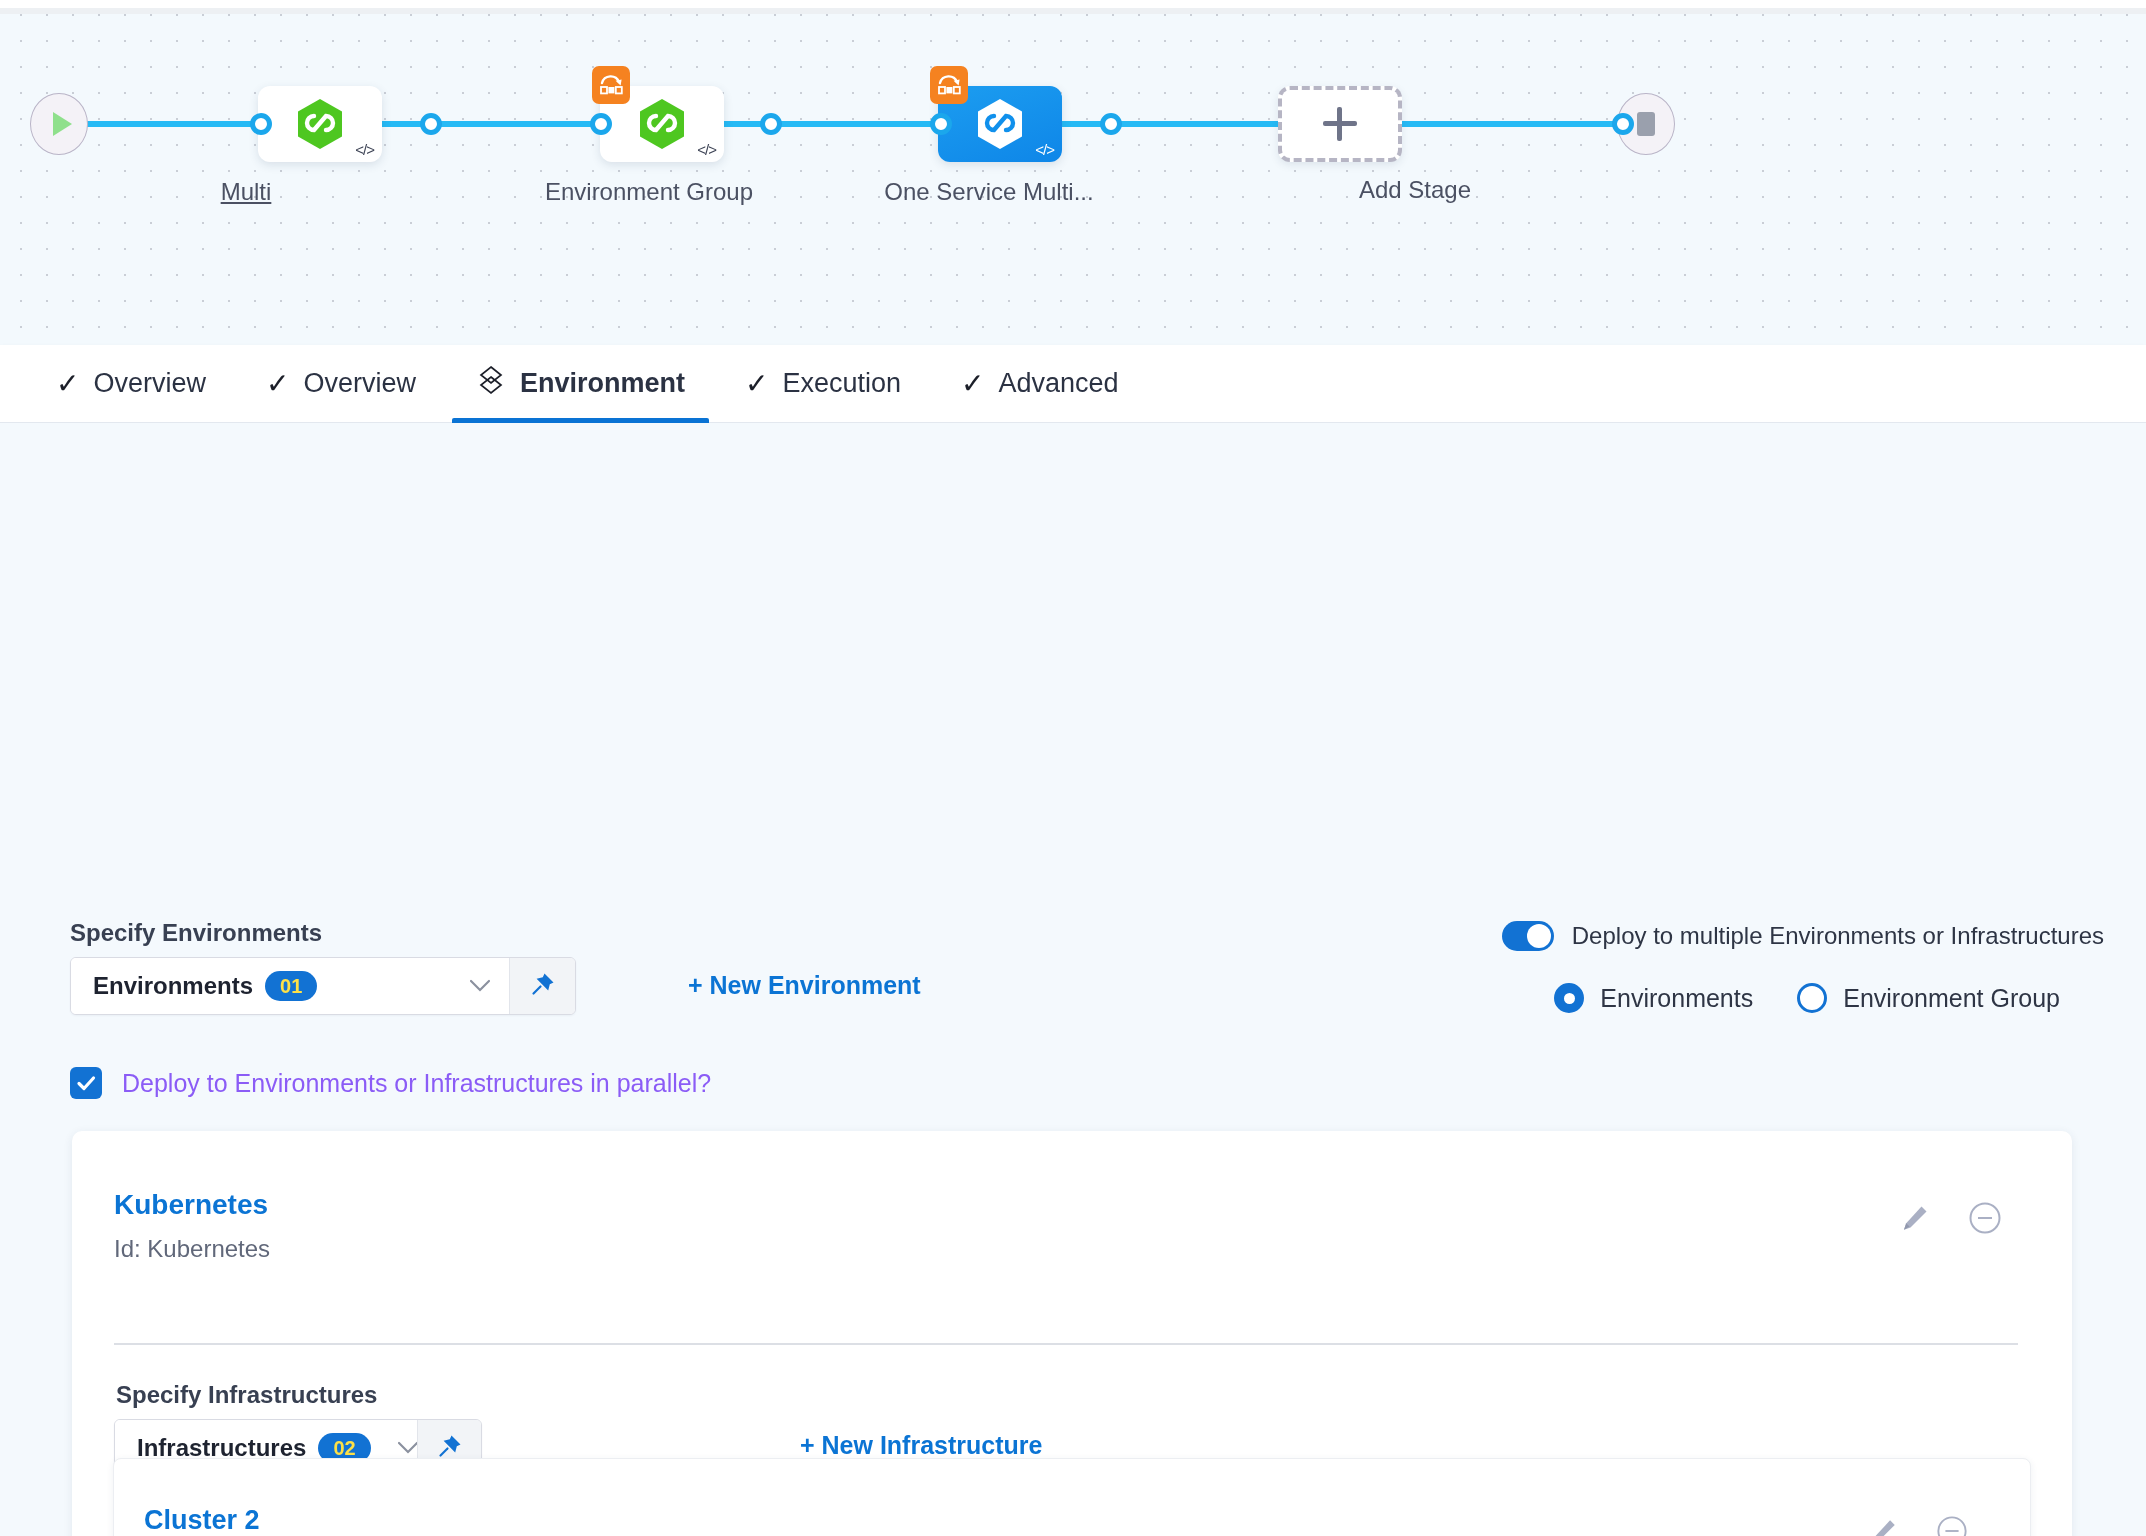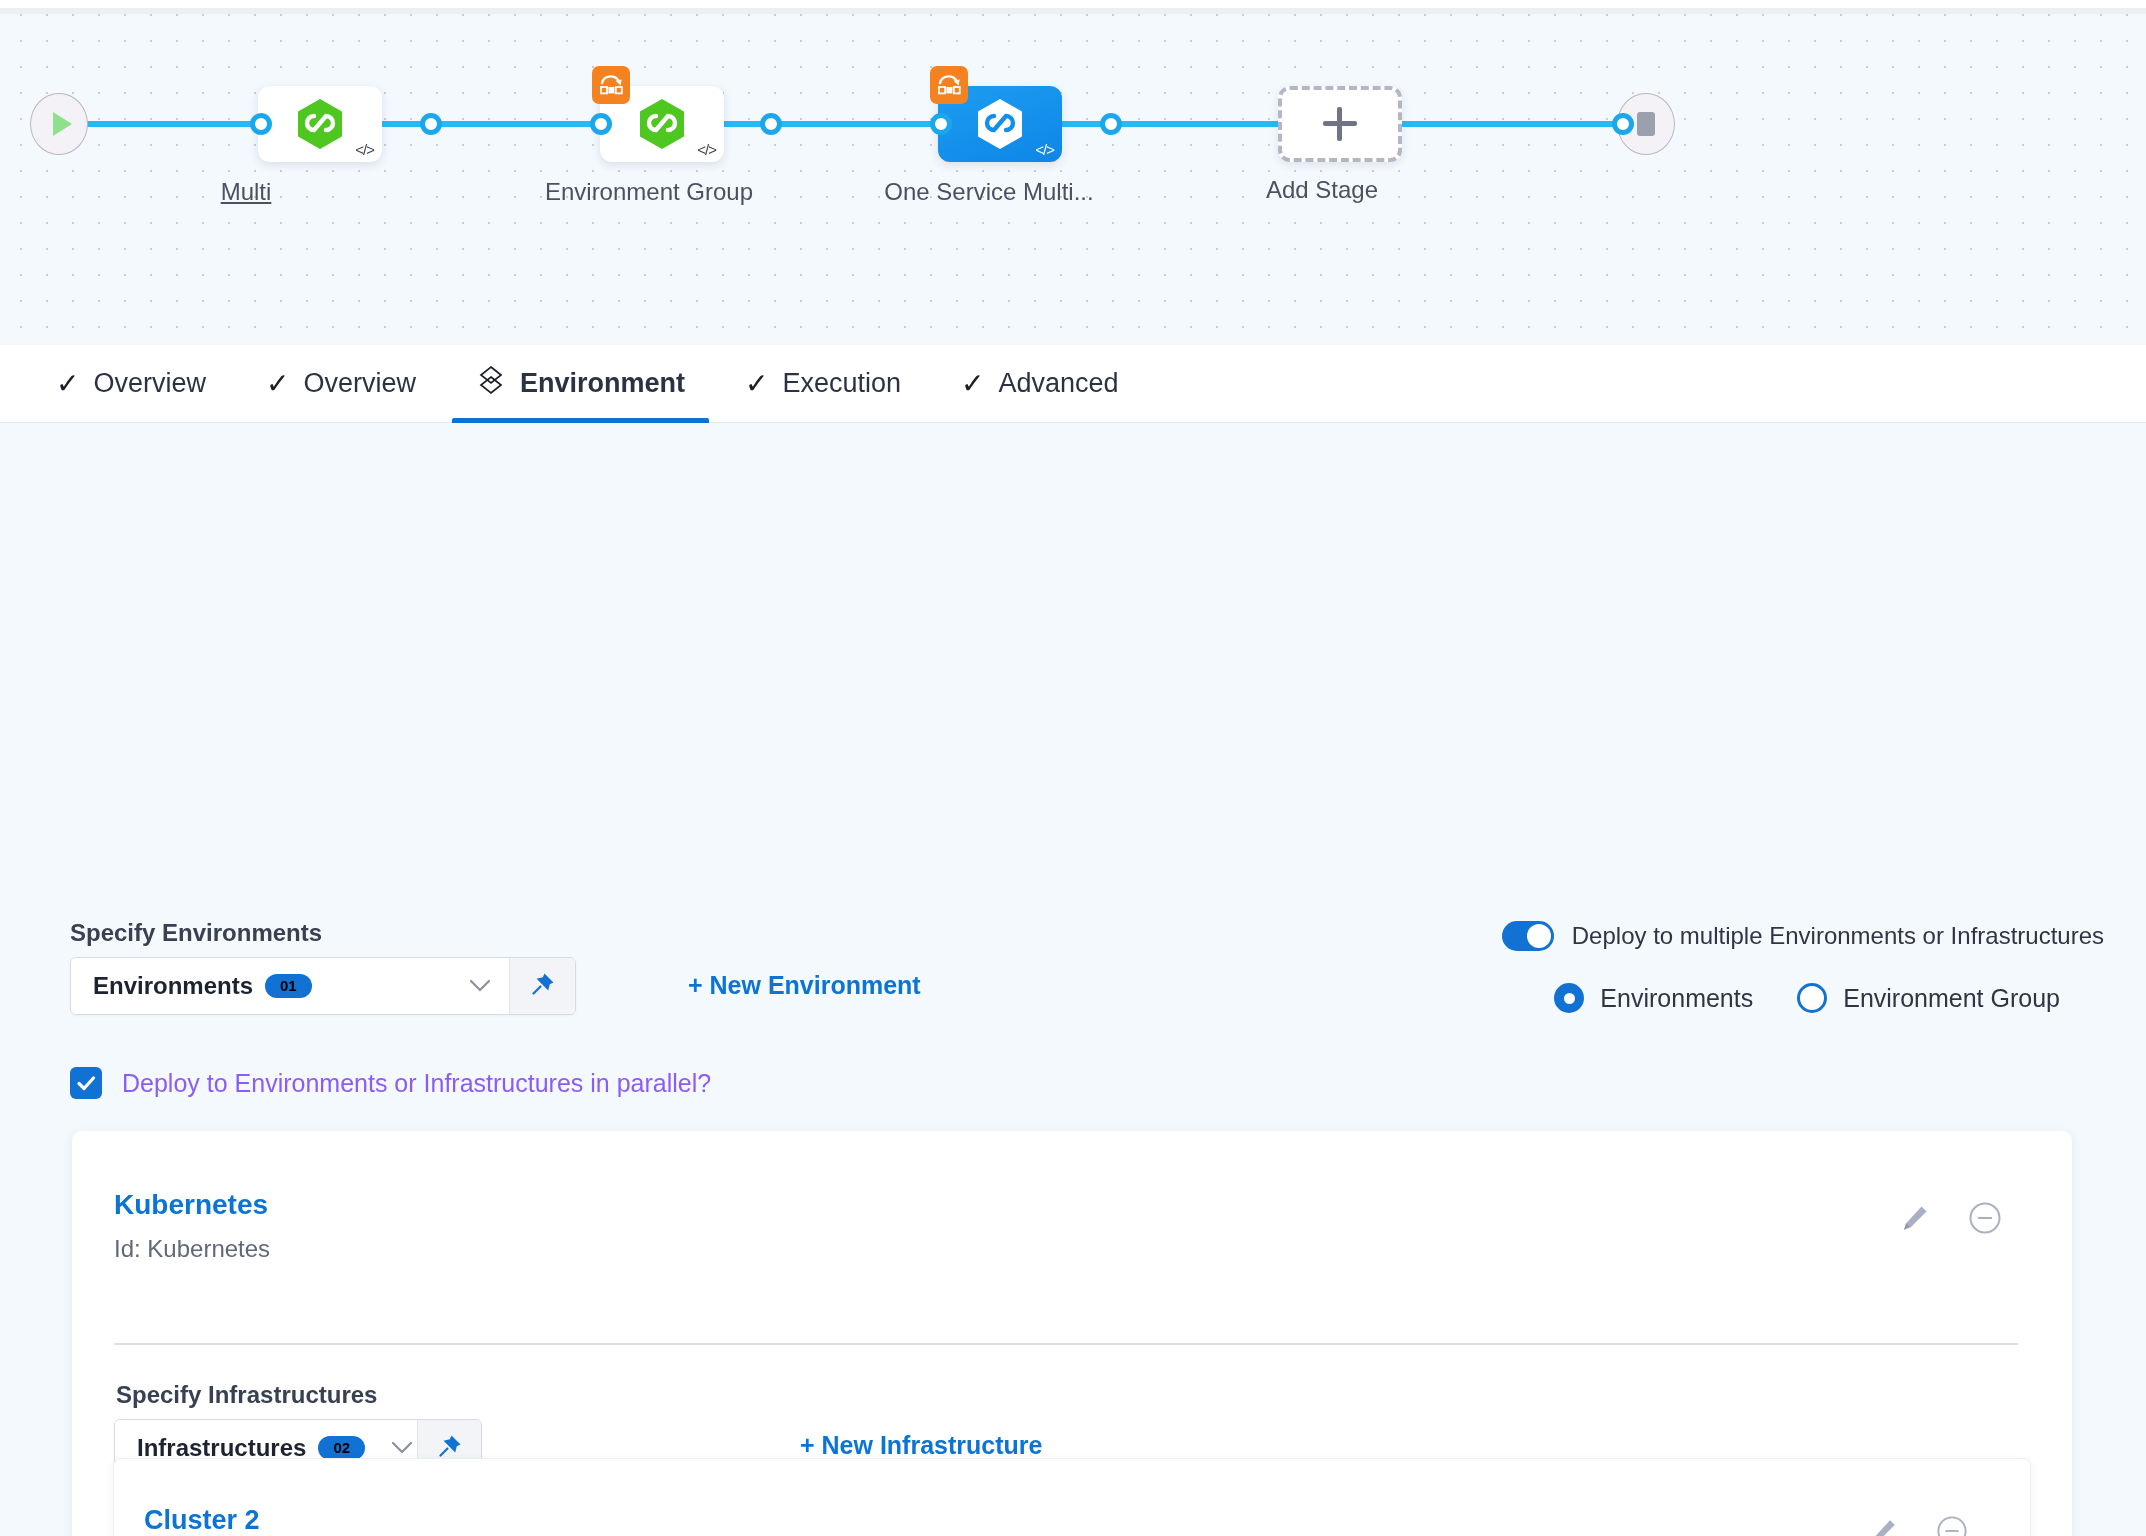--- a/index.html
+++ b/index.html
@@ -176,21 +176,21 @@
     overflow: hidden;
   }
   .select-main {
     display:flex; align-items:center; justify-content:space-between;
     background:#ffffff;
     padding: 0 18px 0 22px;
     gap: 12px;
   }
   .select-label { font-size: 24px; color:#1e2330; font-weight: 600; }
   .count-pill {
-    background:#1272d3; color:#000000; font-size:15px; font-weight:bold;
+    background:#1272d3; color:#fde047; font-size:20px; font-weight:bold;
     border-radius: 18px; padding: 3px 15px; line-height:1.2;
   }
   .chev {
     font-size: 20px; color:#8b919f; margin-left:auto; padding-left: 30px;
   }
   .pin-btn {
     width: 66px;
     background: #f2f4f7;
     border-left: 1.5px solid #e2e5eb;
     display:flex; align-items:center; justify-content:center;
@@ -353,21 +353,21 @@
       <path d="M16 17 A7 7 0 1 0 16 31 L28 17 A7 7 0 1 1 28 31" fill="none" stroke="#1090ec" stroke-width="4.4" stroke-linecap="round"></path>
     </svg>
     <span class="code-glyph">&lt;/&gt;</span>
   </div>
   <div class="dot" style="left:1100px;"></div>
   <div class="node-label" style="left:880px; width:218px;">One Service Multi...</div>
 
   <div class="addstage" style="left:1278px;">
     <div class="plus"></div>
   </div>
-  <div class="node-label" style="left:1247px; width:150px; top:166px;text-align:center;">Add Stage</div>
+  <div class="node-label" style="left:1340px; width:150px; top:166px;text-align:center;">Add Stage</div>
 
   <div class="dot" style="left:1612px; border-color:#1ba7ec;"></div>
   <div class="endcap" style="left:1617px;">
     <div class="stop-sq"></div>
   </div>
 </div>
 
 <div class="tabbar">
   <div class="tab">
     <span class="check">✓</span>

